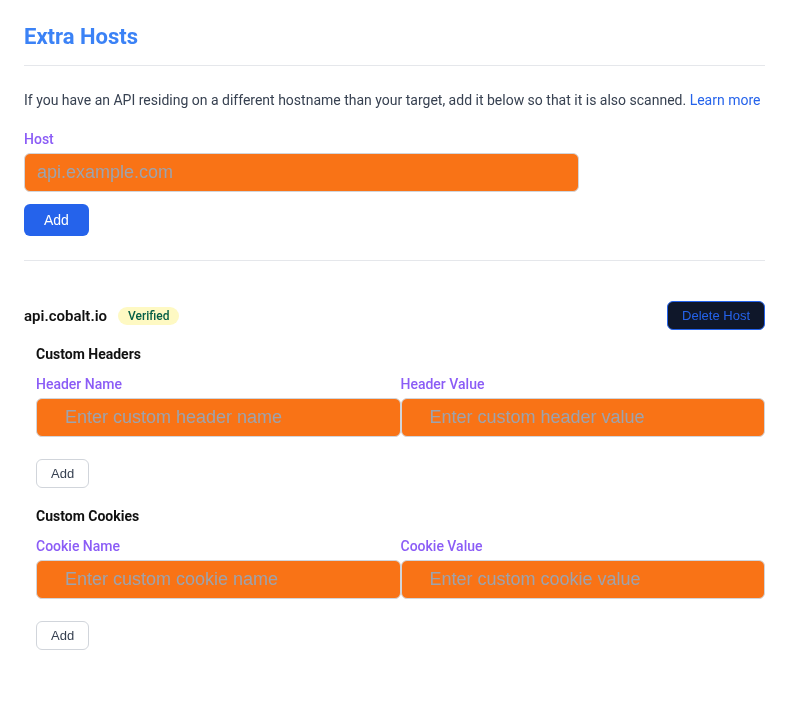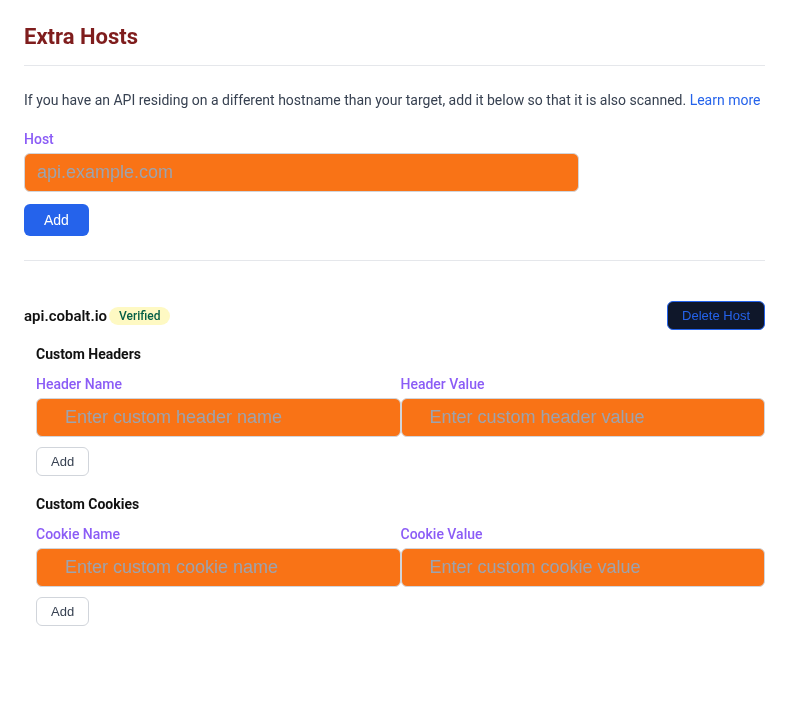--- a/index.html
+++ b/index.html
@@ -18,21 +18,21 @@
     }
 
     .page-container {
       padding: 24px 24px 24px 24px;
       max-width: 789px;
     }
 
     .page-title {
       font-size: 22px;
       font-weight: 700;
-      color: #7f1d1d;
+      color: #3b82f6;
       margin-bottom: 16px;
     }
 
     .divider {
       border: none;
       border-top: 1px solid #e5e7eb;
       margin-bottom: 24px;
     }
 
     .description {
@@ -117,21 +117,21 @@
     .host-header {
       display: flex;
       align-items: center;
       justify-content: space-between;
       margin-bottom: 16px;
     }
 
     .host-info {
       display: flex;
       align-items: flex-end;
-      gap: 2px;
+      gap: 11px;
     }
 
     .host-name {
       font-size: 15px;
       font-weight: 600;
       color: #111;
     }
 
     .verified-badge {
       background: #fef9c3;
@@ -158,21 +158,21 @@
       display: flex;
       margin-bottom: 0;
     }
 
     .field-group {
       flex: 1;
     }
 
     .field-group .text-input {
       max-width: 100%;
-      margin-bottom: 0;
+      margin-bottom: 12px;
       padding-left: 28px;
     }
 
     .add-row-btn {
       margin-top: 10px;
     }
   </style>
 </head>
 <body>
 

